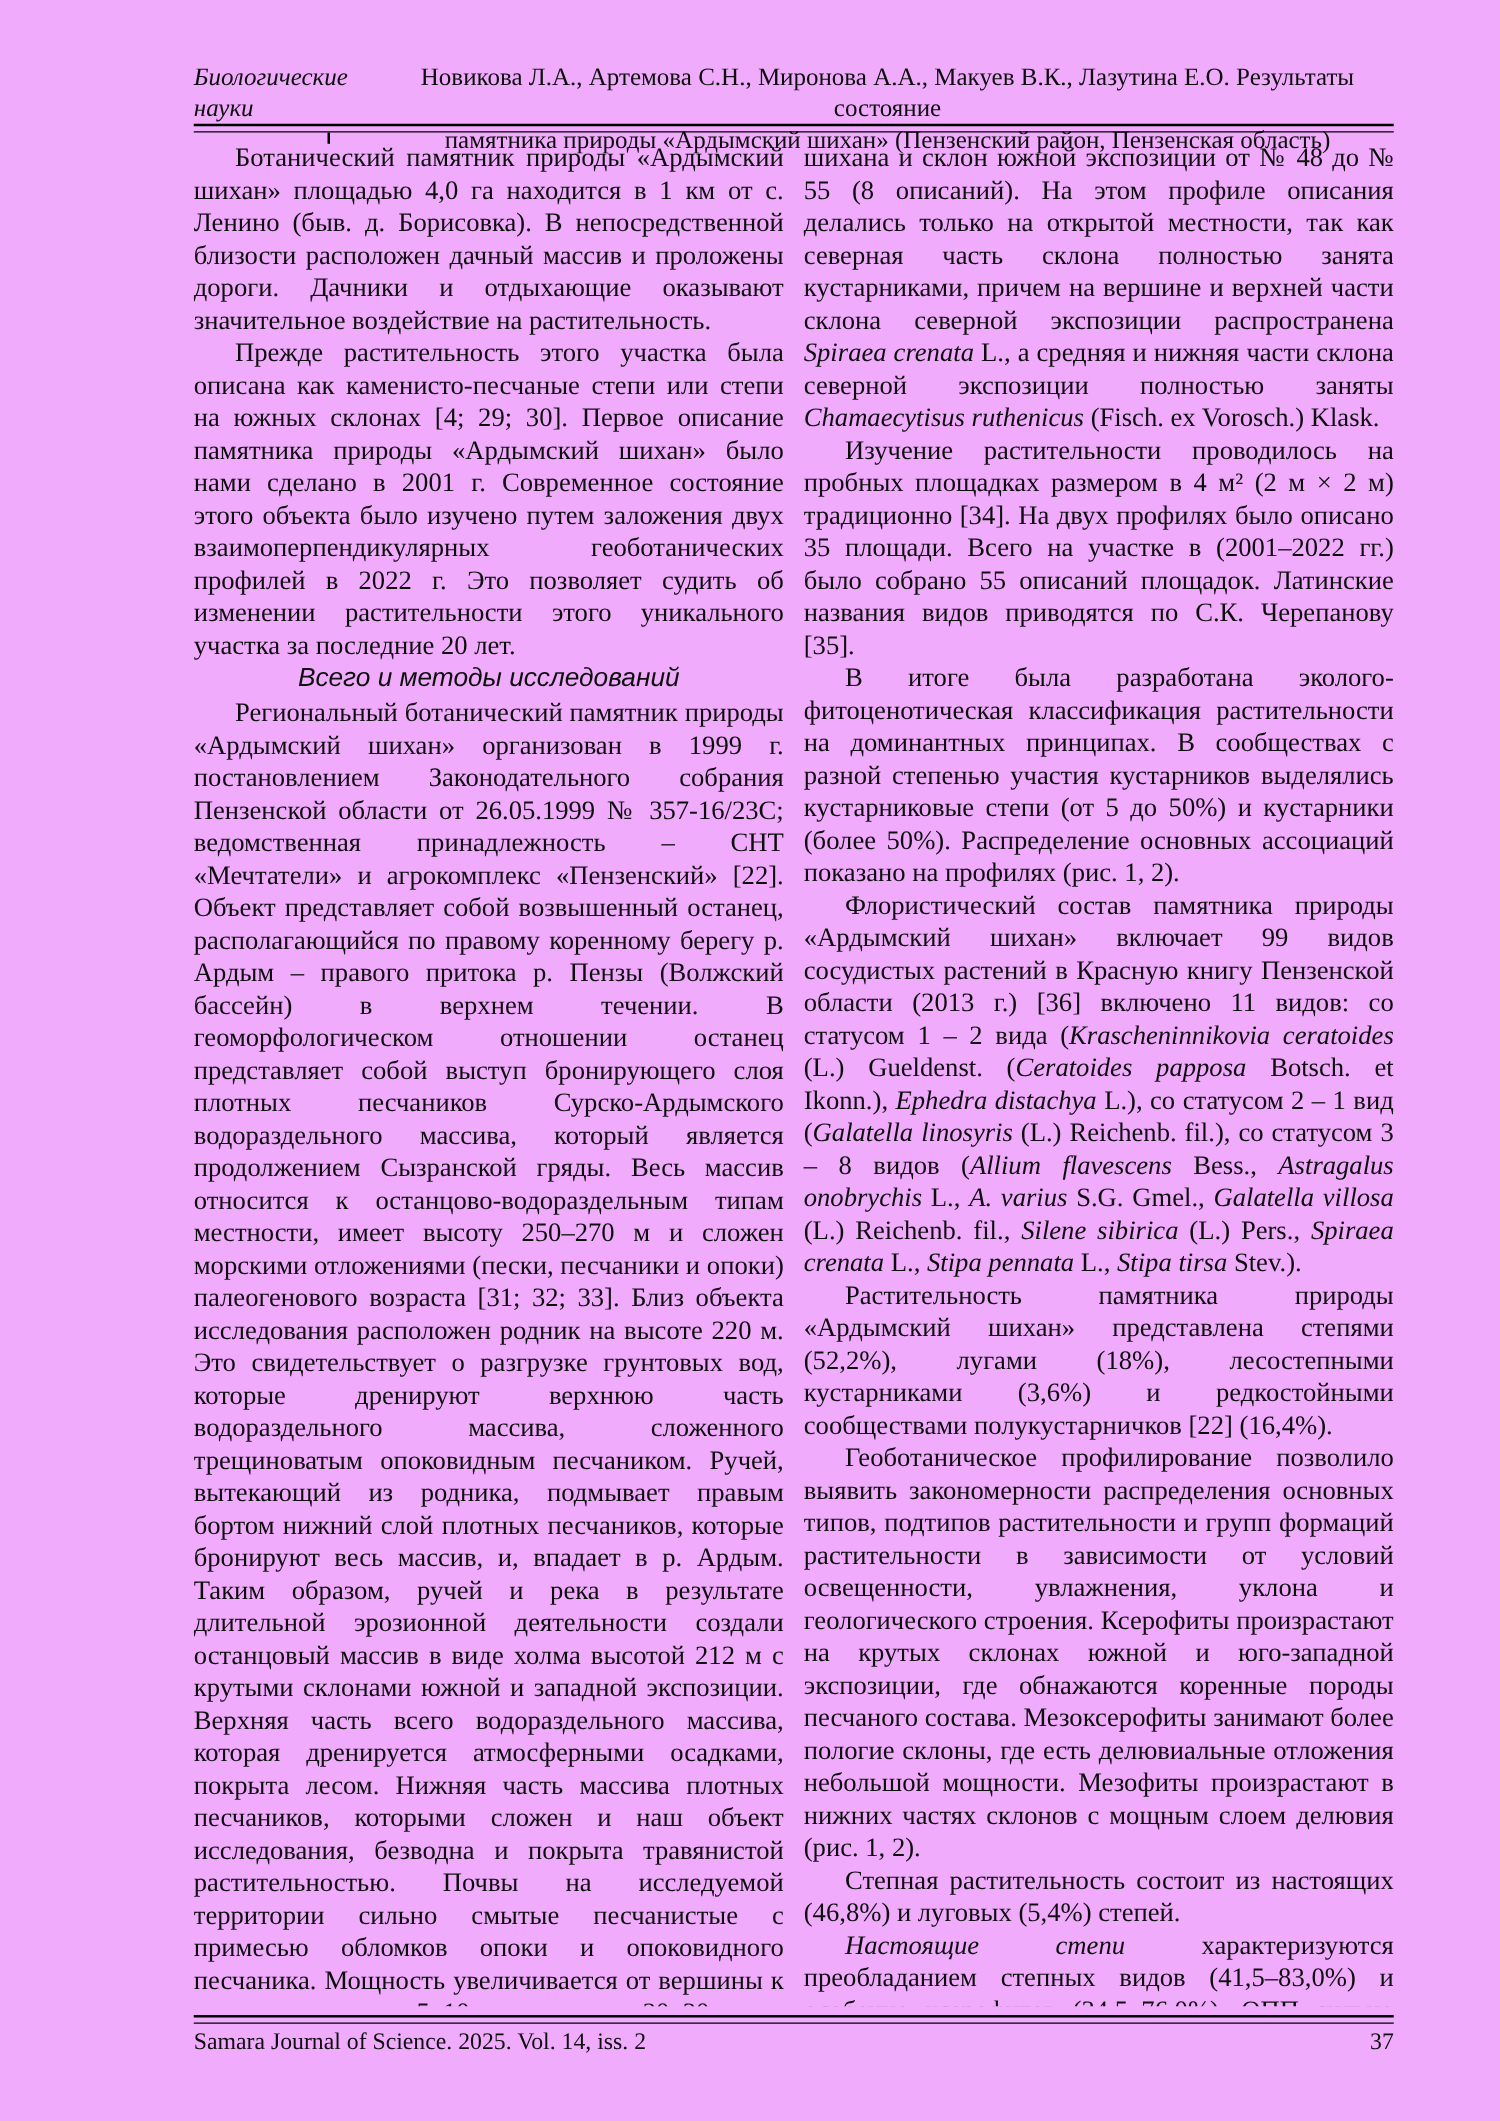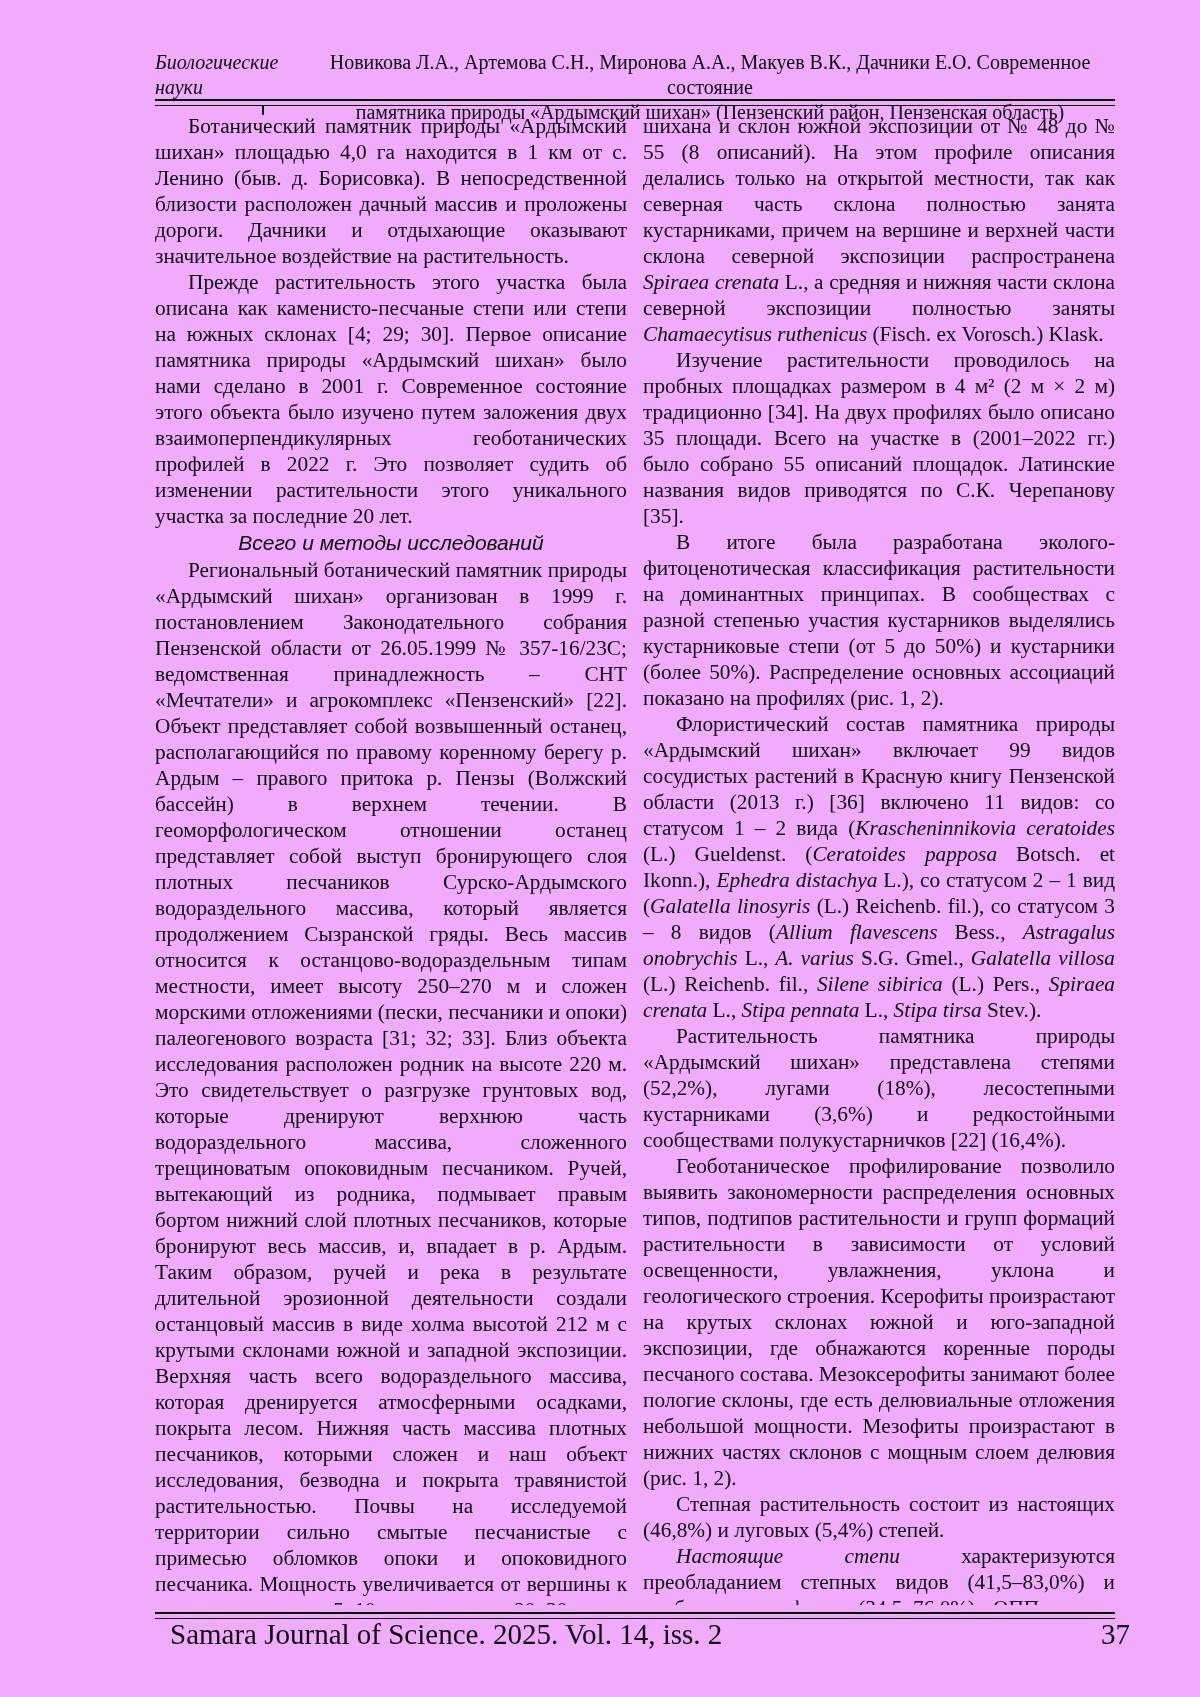--- a/index.html
+++ b/index.html
@@ -37,37 +37,37 @@
   .para { margin:0; }
   .para.indent { text-indent:33px; }
   .heading {
     font-family:"Liberation Sans", sans-serif; font-style:italic;
     text-align:center; text-indent:0; font-size:21px; line-height:26px;
     margin:1px 0;
   }
   
   .footer-rule { top:1612px; }
   .footer {
-    position:absolute; left:170px; top:1621px; width:960px;
+    position:absolute; left:155px; top:1621px; width:960px;
     display:flex; justify-content:space-between; align-items:flex-start;
-    font-size:29px; line-height:26px;
+    font-size:19px; line-height:26px;
   }
 </style>
 </head>
 <body>
 
 <div class="page">
 
   <div class="header">
     <div class="section-label">
       <div>Биологические</div>
       <div>науки</div>
     </div>
     <div class="running-title">
-      <div>Новикова Л.А., Артемова С.Н., Миронова А.А., Макуев В.К., Дачники Е.О. Современное состояние</div>
+      <div>Новикова Л.А., Артемова С.Н., Миронова А.А., Макуев В.К., Лазутина Е.О. Результаты состояние</div>
       <div>памятника природы «Ардымский шихан» (Пензенский район, Пензенская область)</div>
     </div>
   </div>
 
   <div class="rule-double header-rule"></div>
   <div class="header-rule-tick"></div>
 
   <div class="body-columns">
     <div class="col">
         <div class="para indent"><span>Ботанический памятник природы «Ардымский шихан» площадью 4,0 га находится в 1 км от с. Ленино (быв. д. Борисовка). В непосредственной близости расположен дачный массив и проложены дороги. Дачники и отдыхающие оказывают значительное воздействие на растительность.</span></div>

